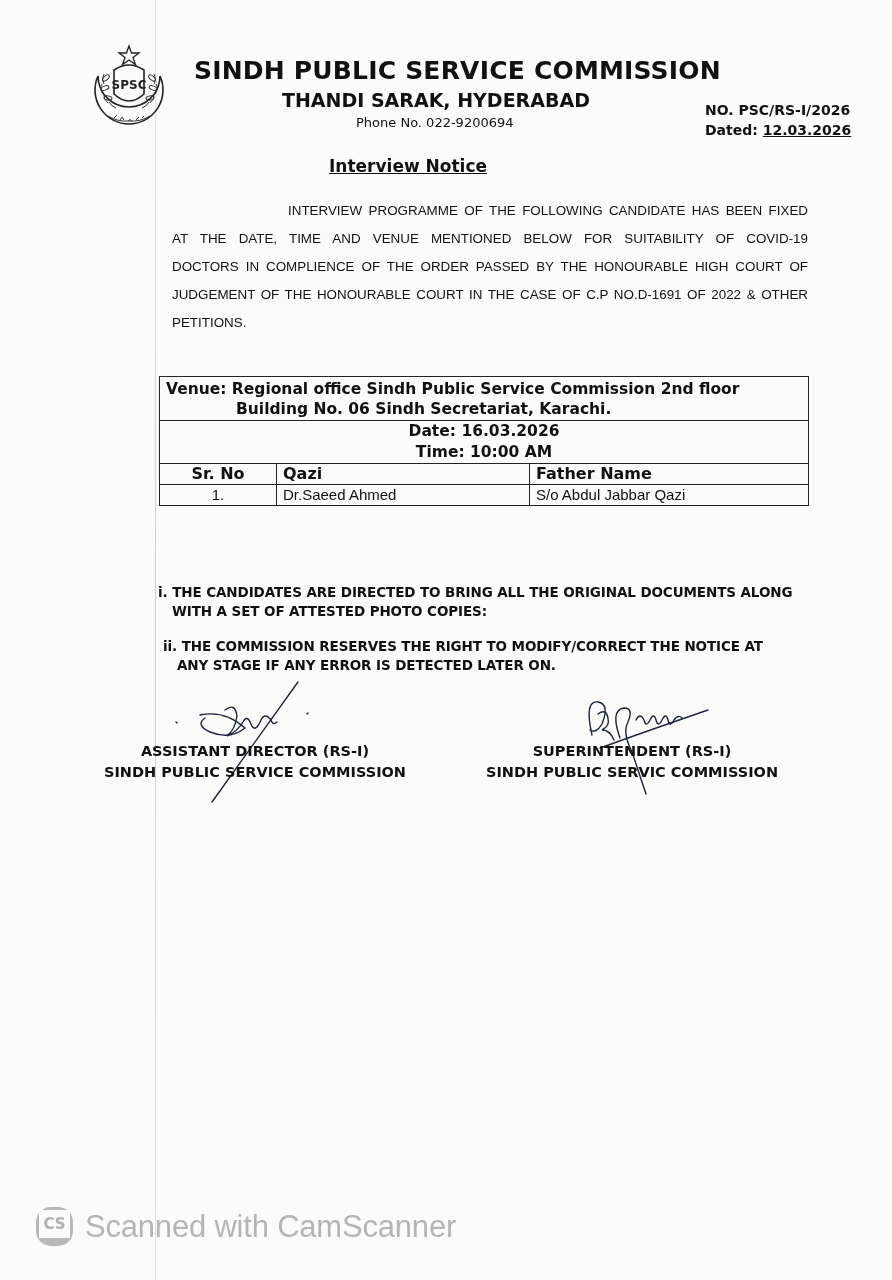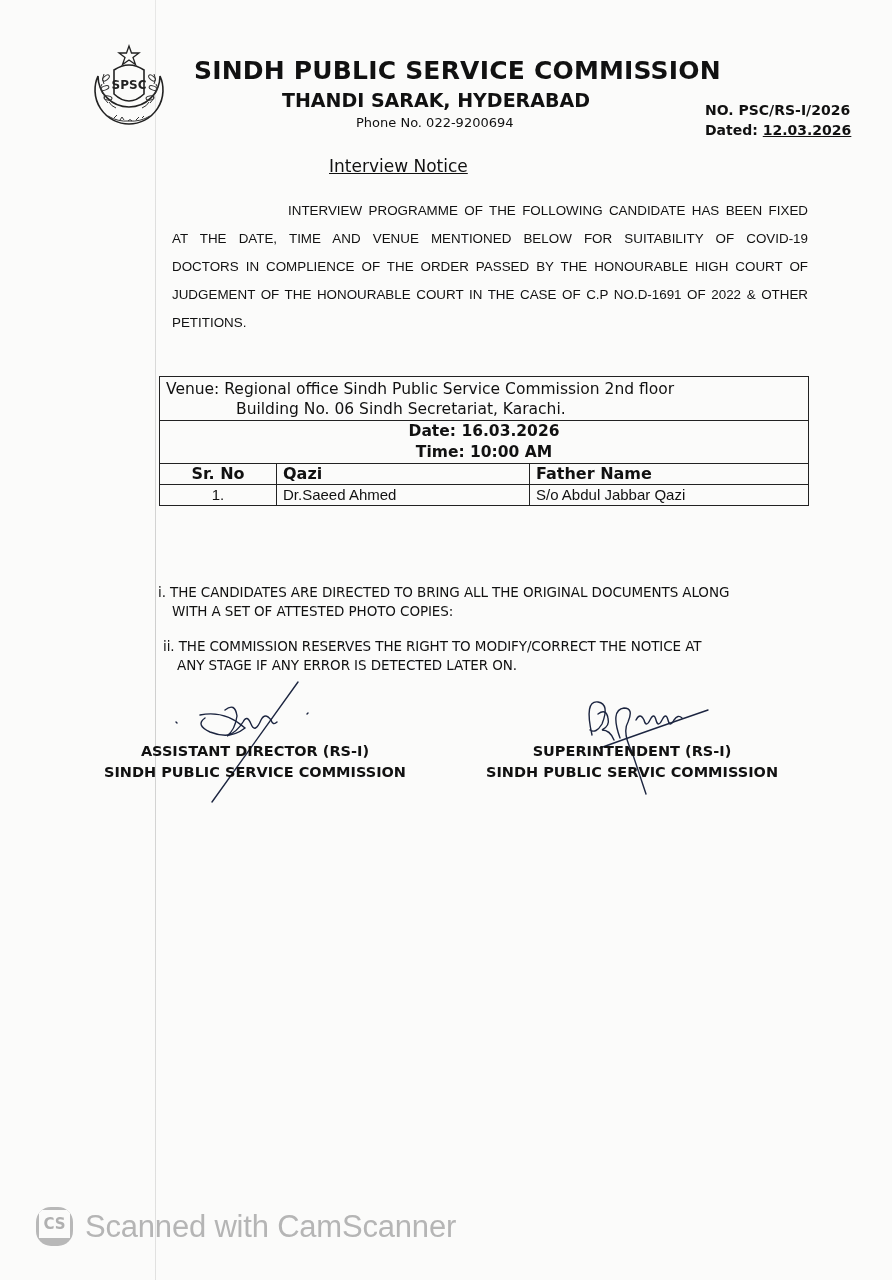--- a/index.html
+++ b/index.html
@@ -30,48 +30,48 @@
     position: absolute; left: 705px; top: 102px;
     font-size: 14px; font-weight: bold; white-space: nowrap; text-align: center;
   }
   .dated {
     position: absolute; left: 705px; top: 122px;
     font-size: 14px; font-weight: bold; white-space: nowrap;
   }
   .dated u { text-decoration: underline; }
   .notice-title {
     position: absolute; left: 329px; top: 156px;
-    font-size: 17px; font-weight: normal; text-decoration: underline; white-space: nowrap;
+    font-size: 17px; font-weight: bold; text-decoration: underline; white-space: nowrap;
   }
   .body-text {
     position: absolute; left: 172px; top: 197px; width: 636px;
     font-family: "Liberation Sans Narrow", "Liberation Sans", sans-serif;
     font-size: 13.4px; line-height: 28px; text-align: justify;
     text-align-last: left;
   }
   .body-text .line { display: block; text-align: justify; text-align-last: justify; white-space: nowrap; }
   .body-text .line.first { padding-left: 116px; }
   .body-text .line.last { text-align-last: left; }
 
   table.venue {
     position: absolute; left: 159px; top: 376px; width: 650px;
     border-collapse: collapse; font-size: 15px;
   }
   table.venue td { border: 1.3px solid #222; padding: 0 6px; }
-  .venue-cell { font-weight: normal; font-size: 15.5px; line-height: 20px; padding-top: 2px !important; padding-bottom: 1px !important; }
+  .venue-cell { font-weight: bold; font-size: 15.5px; line-height: 20px; padding-top: 2px !important; padding-bottom: 1px !important; }
   .venue-cell .l2 { padding-left: 70px; display: block; }
   .dt-cell { text-align: center; font-weight: bold; font-size: 15.5px; line-height: 21px; }
   .hdr td { font-weight: bold; font-size: 16px; line-height: 20px; }
   .hdr td.sr { text-align: center; }
   .row td { font-family: "Liberation Sans", sans-serif; font-size: 15px; line-height: 20px; }
   .row td.sr { text-align: center; }
 
   .instr {
     position: absolute; left: 158px; width: 650px;
-    font-size: 13.5px; font-weight: normal; line-height: 19px; letter-spacing: -0.1px;
+    font-size: 13.5px; font-weight: bold; line-height: 19px; letter-spacing: -0.1px;
   }
   .instr .ind { padding-left: 14px; display: block; }
   .instr1 { top: 583px; }
   .instr2 { top: 637px; left: 163px; }
 
   .sig-block { position: absolute; text-align: center; font-weight: bold; font-size: 14.5px; line-height: 21px; white-space: nowrap; }
   .sig-left { left: 90px; top: 741px; width: 330px; }
   .sig-right { left: 472px; top: 741px; width: 320px; }
   .signature { position: absolute; }
 

